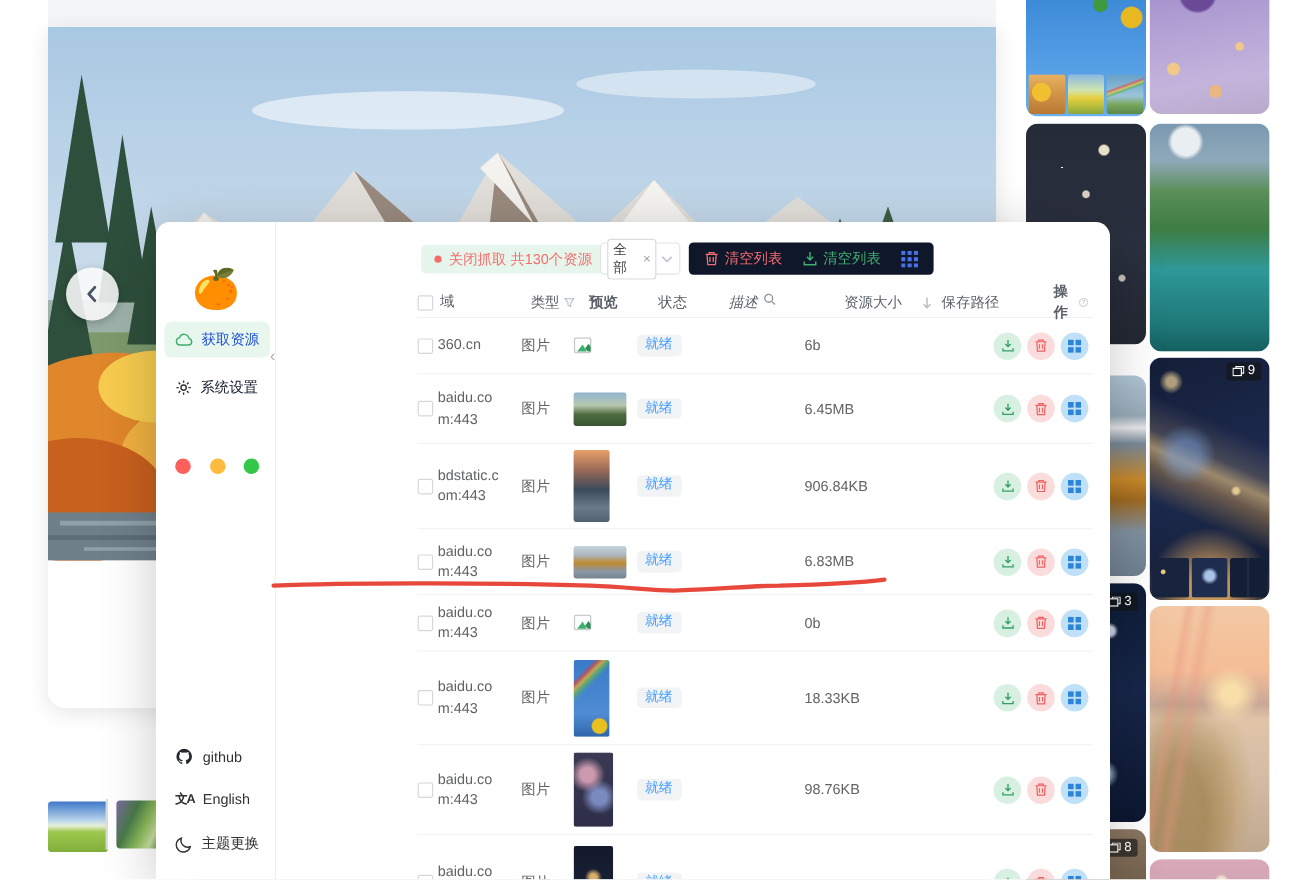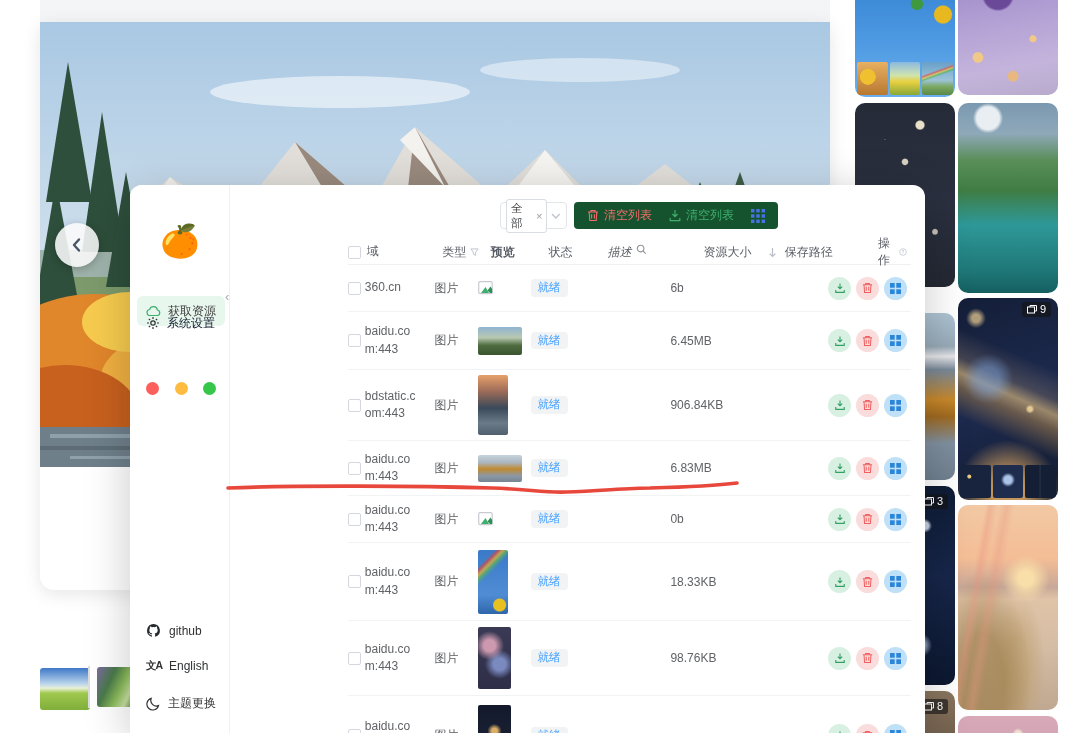--- a/index.html
+++ b/index.html
@@ -82,35 +82,35 @@
   .img-pink-sparkle { background:radial-gradient(circle at 60% 30%, #f0e0d0 4%, transparent 8%), linear-gradient(180deg,#d8aab8 0%,#c89aae 100%); }
 
   
   .panel { position:absolute; left:130px; top:185px; width:795px; height:548px; background:#fff;
     border-radius:12px 12px 0 0; box-shadow:0 10px 46px rgba(0,0,0,.22); z-index:30; overflow:hidden; }
   .traffic { position:absolute; top:197px; width:13px; height:13px; border-radius:50%; z-index:32; }
   .sidebar { position:absolute; left:0; top:0; width:100px; height:100%; border-right:1px solid #f0f0f0; background:#fff; }
   .logo { position:absolute; left:0; top:38px; width:100px; text-align:center; font-size:32px; line-height:36px; }
   .nav-item { position:absolute; left:7px; width:88px; height:30px; border-radius:6px;
     display:flex; align-items:center; gap:7px; padding:0 9px; font-size:12px; color:#0f172a; cursor:pointer; }
-  .nav-item.active { background:#e8f7ee; color:#404040;margin-top:28px; }
+  .nav-item.active { background:#e8f7ee; color:#1d4ed8; }
   .side-collapse { position:absolute; left:95px; top:104px; font-size:13px; color:#a8abb2; z-index:33; }
   .foot-item { position:absolute; left:16px; display:flex; align-items:center; gap:8px; font-size:12px; color:#303133; cursor:pointer; }
   .tr-icon { width:18px; height:14px; font-size:10.5px; font-weight:bold; letter-spacing:-1px; color:#303133; }
 
   .content { position:absolute; left:100px; top:0; right:0; bottom:0; }
   .pill-capture { position:absolute; left:121px; top:19px; height:24px; display:flex; align-items:center; gap:6px;
     padding:0 11px; background:#e7f6ed; border-radius:4px; color:#f56c6c; font-size:12px; }
   .pill-dot { width:6px; height:6px; border-radius:50%; background:#f56c6c; }
   .sel-box { position:absolute; left:270px; top:17px; width:67px; height:27px; border:1px solid #e2e4e8;
     border-radius:4px; display:flex; align-items:center; padding:0 5px; gap:4px; background:#fff; }
   .sel-tag { display:flex; align-items:center; gap:3px; border:1px solid #d9dce0; border-radius:3px;
     padding:1px 4px; font-size:11.5px; color:#424548; background:#fff; }
   .sel-tag .x { color:#9a9ea6; font-size:11px; }
-  .tool-group { position:absolute; left:344px; top:17px; height:27px; background:#14532d; border-radius:4px;
+  .tool-group { position:absolute; left:344px; top:17px; height:27px; background:#0f172a; border-radius:4px;
     display:flex; align-items:center; gap:17px; padding:0 13px; }
   .tbtn { display:flex; align-items:center; gap:5px; font-size:12px; cursor:pointer; }
   .tbtn.red { color:#f56c6c; } .tbtn.green { color:#3fae6e; }
 
   .tablewrap { position:absolute; left:118px; top:55px; right:14px; bottom:0; font-size:12px; color:#606266; }
   .thead { display:flex; align-items:center; height:25px; color:#5a5e66; border-bottom:1px solid #f0f0f0; }
   .trow { display:flex; align-items:center; border-bottom:1px solid #f2f3f5; }
   .col-cb { width:20px; } .col-domain { width:80px; padding-right:14px; word-break:break-all; line-height:1.45; }
   .col-type { width:52px; display:flex; align-items:center; gap:4px; }
   .col-preview { width:62px;font-weight:bold; } .col-status { width:63px; }
@@ -316,20 +316,24 @@
       </div>
       <div class="foot-item" style="top:510px">
         <svg width="14" height="14" viewBox="0 0 14 14">
           <path d="M12.5 8.6A5.6 5.6 0 0 1 5.2 1.4a5.9 5.9 0 1 0 7.3 7.2z" fill="none" stroke="#303133" stroke-width="1.2"></path>
         </svg>
         <span>主题更换</span>
       </div>
     </div>
 
     <div class="content">
+      <div class="pill-capture">
+        <span class="pill-dot"></span>
+        <span>关闭抓取 共130个资源</span>
+      </div>
 
       <div class="sel-box">
         <span class="sel-tag">
           <span>全部</span>
           <span class="x">×</span>
         </span>
         <svg width="10" height="6" viewBox="0 0 10 6" style="margin-left:auto">
           <polyline points="1,1 5,5 9,1" fill="none" stroke="#c0c4cc" stroke-width="1.4"></polyline>
         </svg>
       </div>
@@ -387,21 +391,21 @@
               <line x1="7.8" y1="7.8" x2="10.6" y2="10.6" stroke="#909399" stroke-width="1.2"></line>
             </svg>
           </div>
           <div class="col-size">
             <span>资源大小</span>
             <svg class="sort-arrow" width="9" height="11" viewBox="0 0 9 11">
               <path d="M4.5 1v8M1.6 6.6L4.5 9.5 7.4 6.6" fill="none" stroke="#b8bcc4" stroke-width="1.2"></path>
             </svg>
           </div>
           <div class="col-path">保存路径</div>
-          <div class="col-ops" style="justify-content:flex-start; gap:5px; align-items:center;">
+          <div class="col-ops" style="justify-content:flex-start; gap:5px; align-items:center;font-weight:bold;">
             <span>操作</span>
             <svg width="12" height="12" viewBox="0 0 12 12">
               <circle cx="6" cy="6" r="5" fill="none" stroke="#b8bcc4" stroke-width="1"></circle>
               <text x="6" y="8.6" font-size="7.5" text-anchor="middle" fill="#b8bcc4">?</text>
             </svg>
           </div>
         </div>
         <div id="tbody">
   <div class="trow" style="height: 47px; justify-content: space-between;">
     <div class="col-cb">

